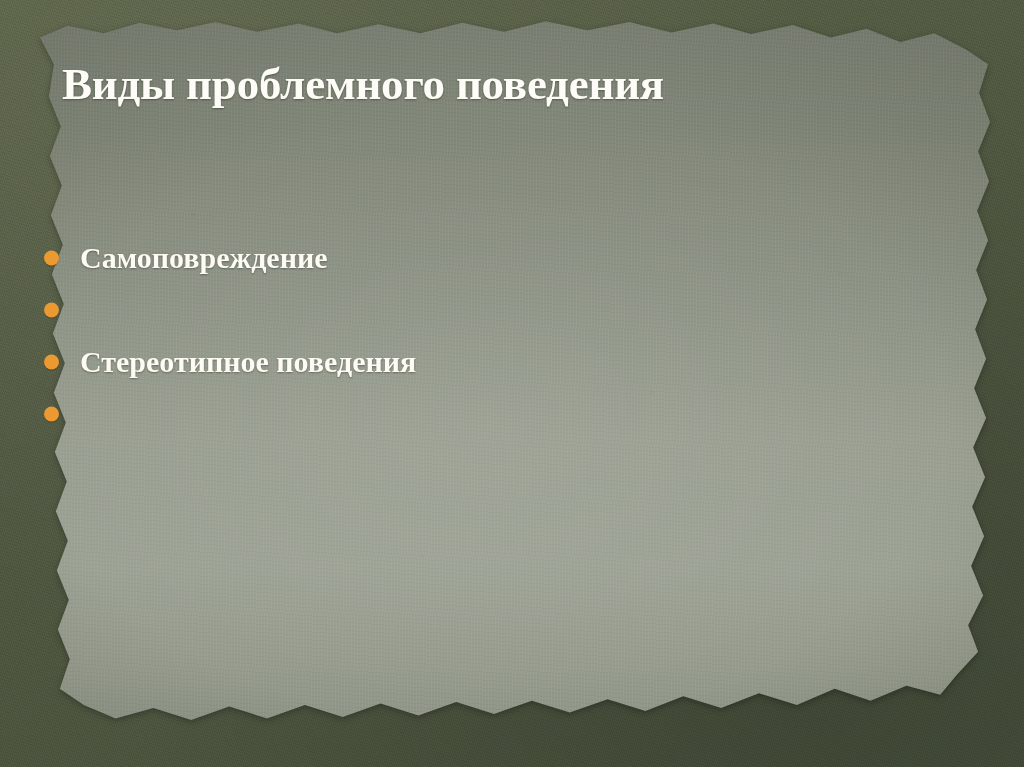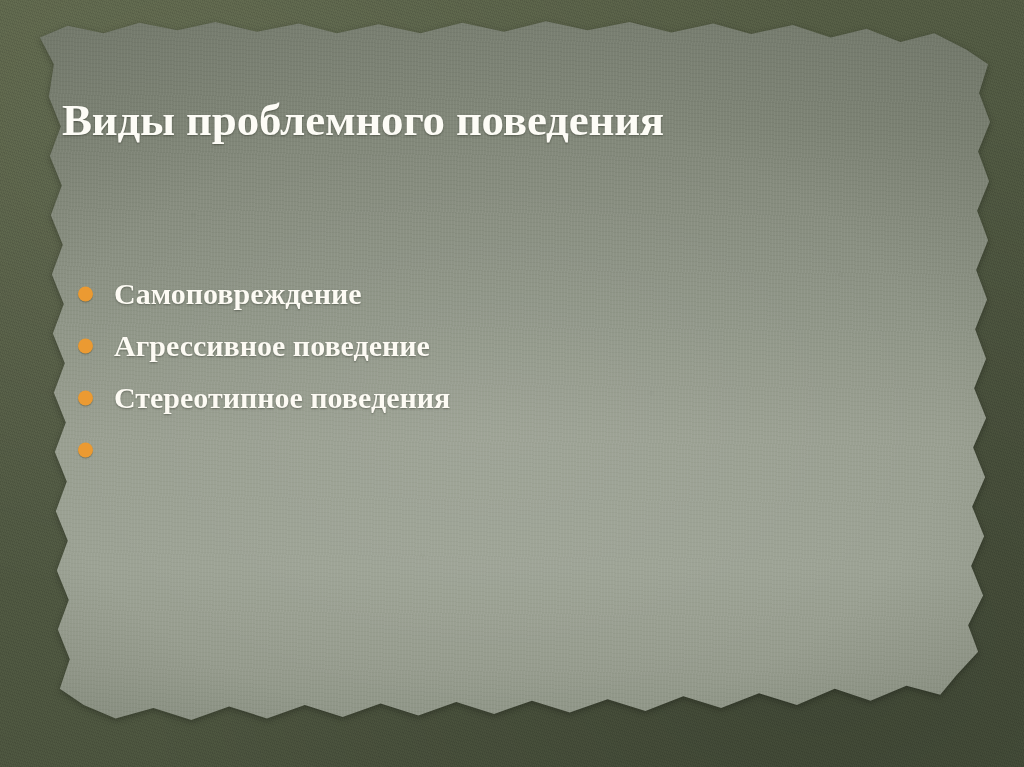--- a/index.html
+++ b/index.html
@@ -107,42 +107,41 @@
     position: absolute;
     inset: 0;
     pointer-events: none;
     background: radial-gradient(ellipse 78% 70% at 48% 56%, rgba(255,255,255,.05) 0%, rgba(0,0,0,0) 58%, rgba(40,45,32,.16) 100%);
   }
 
   
   .content {
     position: absolute;
     inset: 0;
-    margin-top: 36px;
   }
 
   .slide-title {
     position: absolute;
     left: 62px;
     top: 58px;
     width: 900px;
     margin: 0;
     font-family: "Liberation Serif", "DejaVu Serif", serif;
     font-weight: 700;
     font-size: 45px;
     line-height: 52px;
     letter-spacing: -0.2px;
     color: #fdfcf6;
     text-shadow: 0 1px 2px rgba(30,35,24,.45);
     white-space: nowrap;
   }
 
   .bullet-list {
     position: absolute;
-    left: 70px;
+    left: 36px;
     top: 232px;
     margin: 0;
     padding: 0;
     list-style: none;
     width: 920px;
   }
   .bullet-item {
     position: relative;
     display: flex;
     align-items: center;
@@ -191,21 +190,20 @@
 
     <ul class="bullet-list">
 
       <li class="bullet-item">
         <span class="bullet-marker"></span>
         <span class="bullet-text">Самоповреждение</span>
       </li>
 
       <li class="bullet-item">
         <span class="bullet-marker"></span>
-        <span class="bullet-text">Агрессивное поведение</span>
       </li>
 
       <li class="bullet-item">
         <span class="bullet-marker"></span>
         <span class="bullet-text">Стереотипное поведения</span>
       </li>
 
       <li class="bullet-item">
         <span class="bullet-marker"></span>
       </li>

